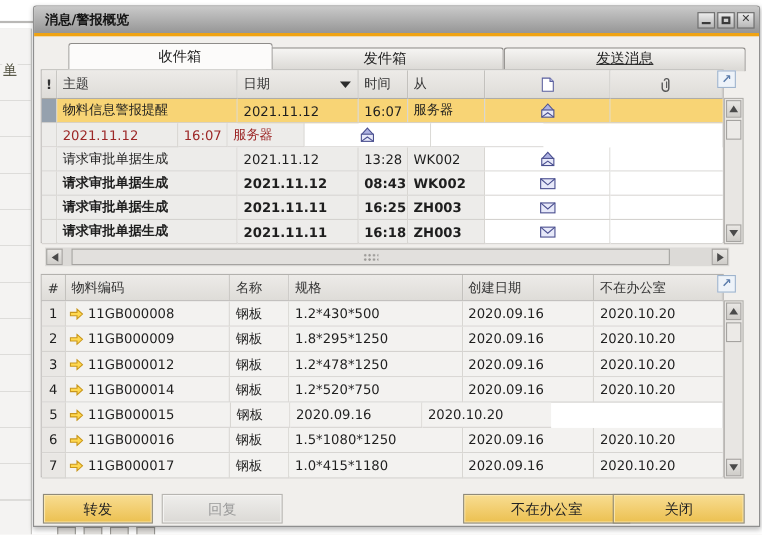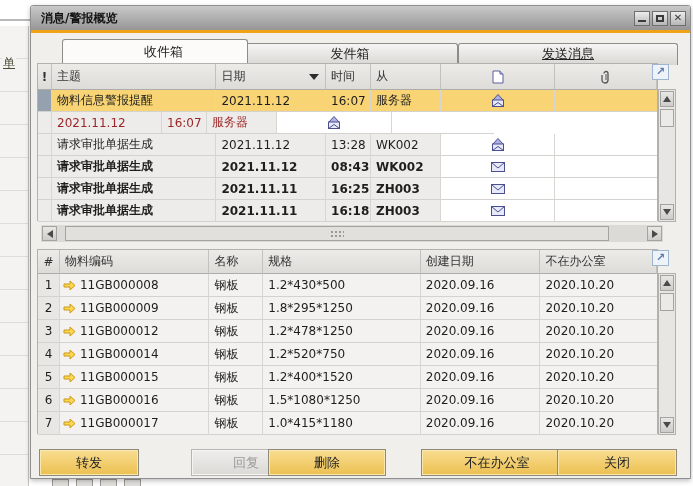--- a/index.html
+++ b/index.html
@@ -100,21 +100,21 @@
 
   
   .icon-svg { display:block; }
   .linkarrow { margin:0 4px 0 3px; flex:none; }
 
   
   .btn { position:absolute; top:443px; height:27px; font-size:13px; color:#232323;
     background:linear-gradient(to bottom,#f8dd92,#ecc050); border:1px solid #8f8a79;
     box-shadow:inset 0 0 0 1px #fae7ae; display:flex; align-items:center; justify-content:center; }
   .btn.disabled { background:linear-gradient(to bottom,#efeeec,#dbd9d5); border-color:#b7b5b1;
-    box-shadow:inset 0 0 0 1px #f6f5f3; color:#9b9b9b;margin-left:44px; }
+    box-shadow:inset 0 0 0 1px #f6f5f3; color:#9b9b9b; }
   .b-forward{ left:8px; width:100px; }
   .b-reply{ left:116px; width:110px; }
   .b-delete{ left:237px; width:118px; }
   .b-ooo{ left:390px; width:152px; }
   .b-close{ left:526px; width:120px; }
 </style>
 </head>
 <body>
 
 <div class="bg-strip"></div>
@@ -360,21 +360,20 @@
 
     <div class="trow data">
       <div class="cell m-num">5</div>
       <div class="cell m-code">
           <svg class="linkarrow" width="13" height="11" viewBox="0 0 13 11">
             <polygon points="1,4 7,4 7,1 12,5.5 7,10 7,7 1,7" fill="#ffd84f" stroke="#c9971c" stroke-width="1"></polygon>
           </svg>
           <span>11GB000015</span>
         </div>
       <div class="cell m-name pad">钢板</div>
-      <div class="cell m-spec pad">1.2*400*1520</div>
       <div class="cell m-created pad">2020.09.16</div>
       <div class="cell m-updated pad">2020.10.20</div>
     </div>
 
     <div class="trow data">
       <div class="cell m-num">6</div>
       <div class="cell m-code">
           <svg class="linkarrow" width="13" height="11" viewBox="0 0 13 11">
             <polygon points="1,4 7,4 7,1 12,5.5 7,10 7,7 1,7" fill="#ffd84f" stroke="#c9971c" stroke-width="1"></polygon>
           </svg>
@@ -408,16 +407,15 @@
         <span class="tri-up"></span>
       </span>
     <span class="vthumb"></span>
     <span class="sbtn down">
         <span class="tri-down"></span>
       </span>
   </div>
 
   <div class="btn b-forward">转发</div>
   <div class="btn b-reply disabled">回复</div>
-  <div class="btn b-delete">删除</div>
   <div class="btn b-ooo">不在办公室</div>
   <div class="btn b-close">关闭</div>
 </div>
 
 </body></html>

